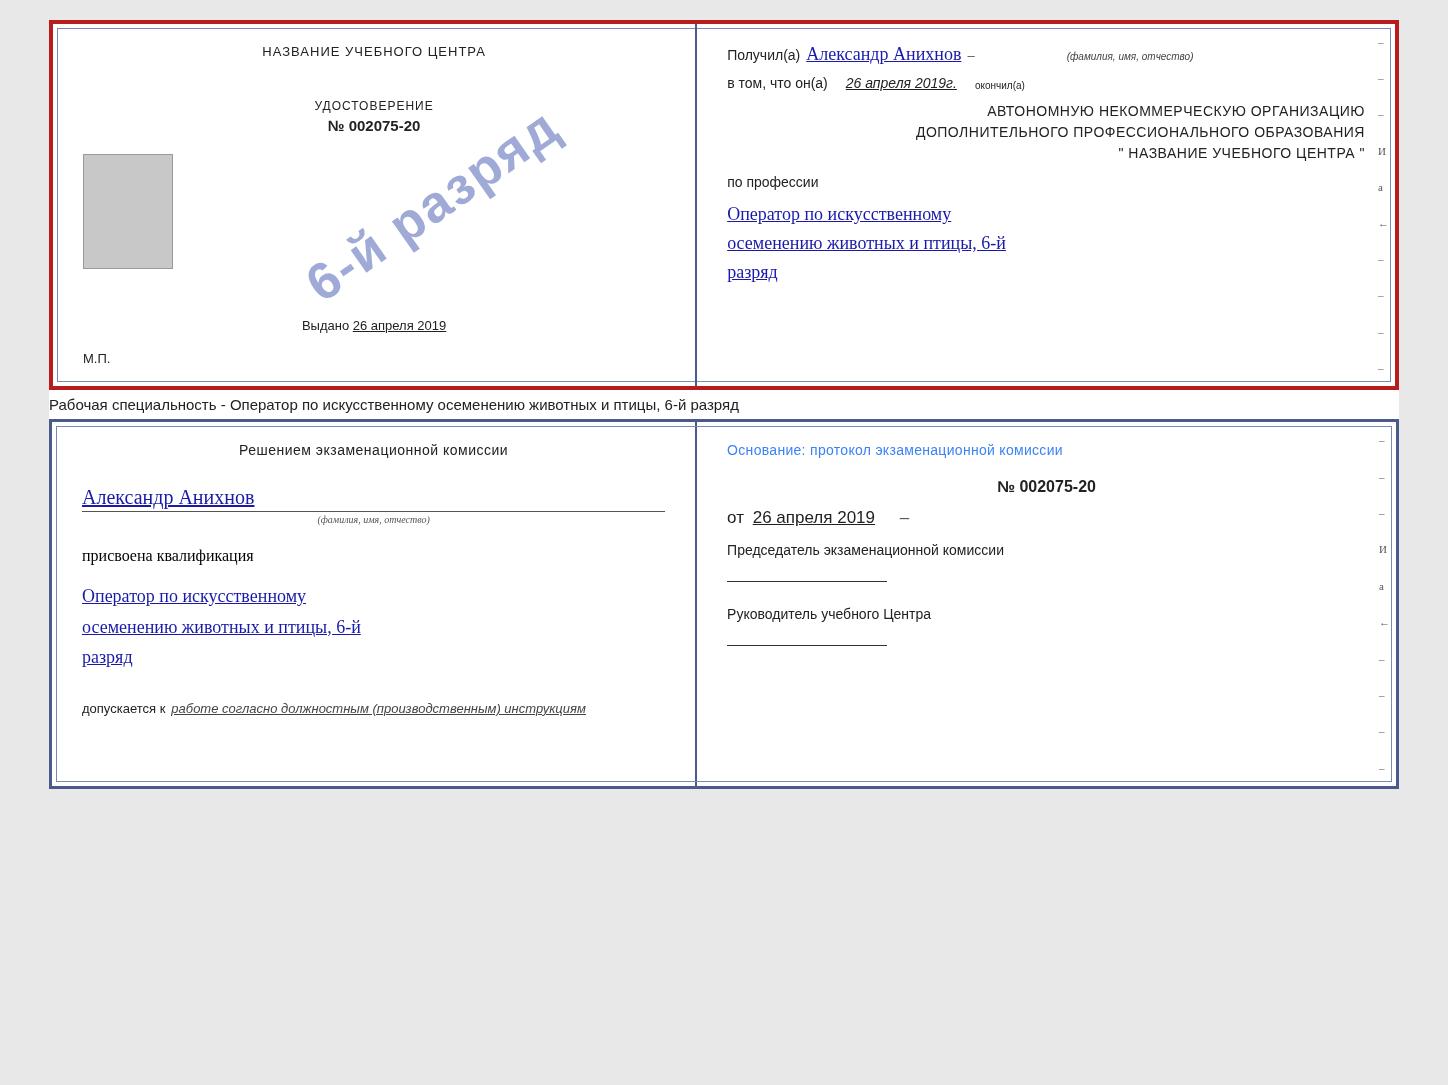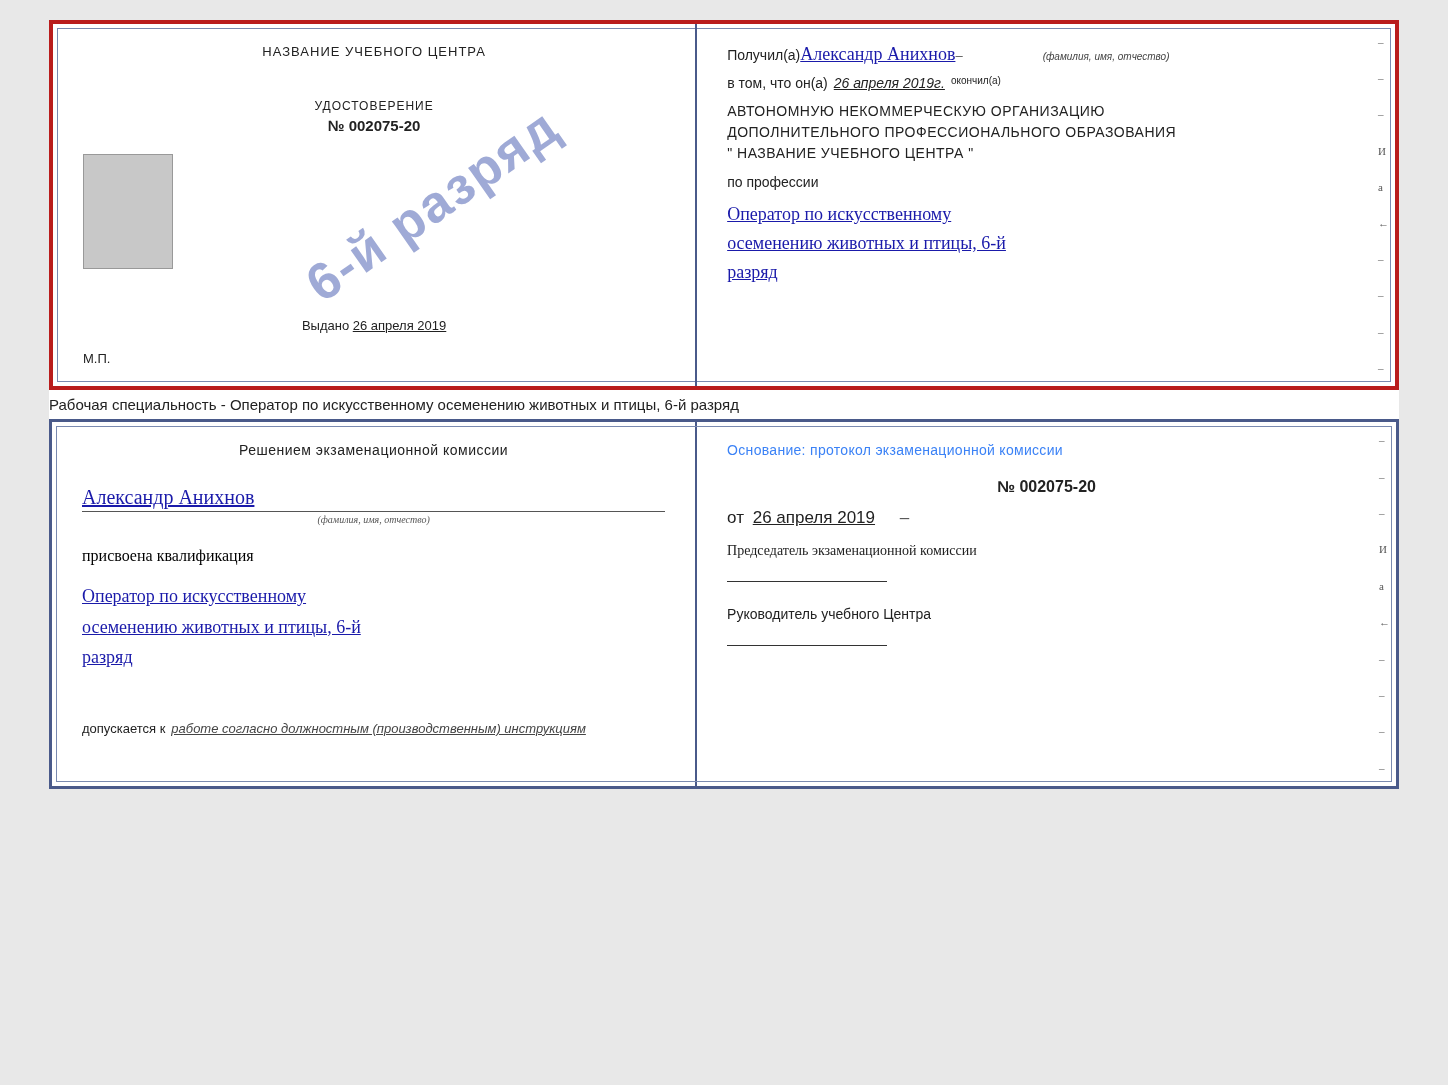--- a/index.html
+++ b/index.html
@@ -136,20 +136,21 @@
       line-height: 1.1;
     }
 
     
     .poluchil-line {
       font-size: 14px;
       color: #222;
       font-family: Arial, sans-serif;
       display: flex;
       align-items: baseline;
+      gap: 6px;
       flex-wrap: wrap;
     }
 
     .handwritten {
       font-family: 'Segoe Script', 'Brush Script MT', cursive;
       font-size: 18px;
       color: #1a1aaa;
       text-decoration: underline;
     }
 
@@ -157,37 +158,37 @@
       font-size: 10px;
       color: #444;
       font-style: italic;
     }
 
     .vtom-line {
       font-size: 14px;
       color: #222;
       font-family: Arial, sans-serif;
       display: flex;
-      align-items: flex-start;
-      gap: 6px;
+      align-items: flex-end;
+      gap: 18px;
       flex-wrap: wrap;
     }
 
     .italic-underline {
       font-style: italic;
       text-decoration: underline;
       font-size: 14px;
       color: #222;
     }
 
     .org-block {
       font-size: 14px;
       color: #222;
       font-family: Arial, sans-serif;
-      text-align: left;
+      text-align: right;
       line-height: 1.5;
       letter-spacing: 0.5px;
     }
 
     .po-professii {
       font-size: 14px;
       color: #222;
       font-family: Arial, sans-serif;
     }
 
@@ -270,21 +271,21 @@
       font-size: 18px;
       color: #1a1aaa;
       text-decoration: underline;
       line-height: 1.7;
     }
 
     .dopuskaetsya-line {
       font-size: 13px;
       color: #222;
       font-family: Arial, sans-serif;
-      margin-top: 32px;
+      margin-top: 12px;
       display: flex;
       align-items: baseline;
       gap: 6px;
       flex-wrap: wrap;
     }
 
     .italic-handwritten {
       font-style: italic;
       text-decoration: underline;
       font-size: 13px;
@@ -307,21 +308,21 @@
     }
 
     .ot-date {
       font-size: 17px;
       font-family: Arial, sans-serif;
       color: #222;
     }
 
     .chairman-block {
       font-size: 14px;
-      font-family: Liberation Serif, serif;
+      font-family: Liberation Sans, sans-serif;
       color: #222;
       line-height: 1.5;
     }
 
     .signature-line {
       width: 160px;
       border-bottom: 1px solid #333;
       margin-top: 20px;
     }
 

